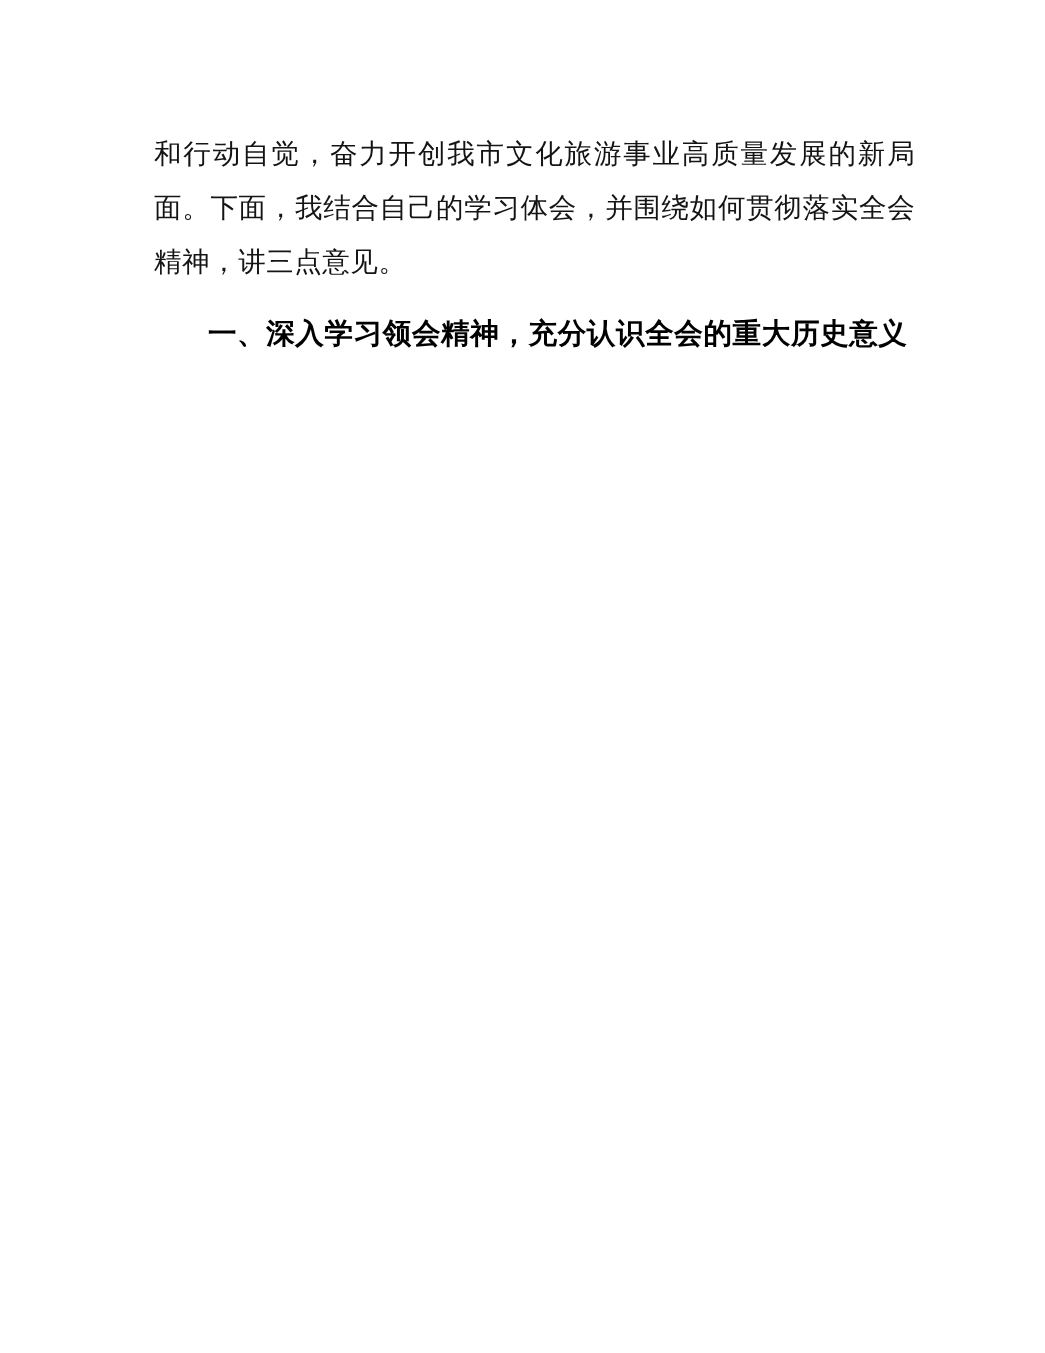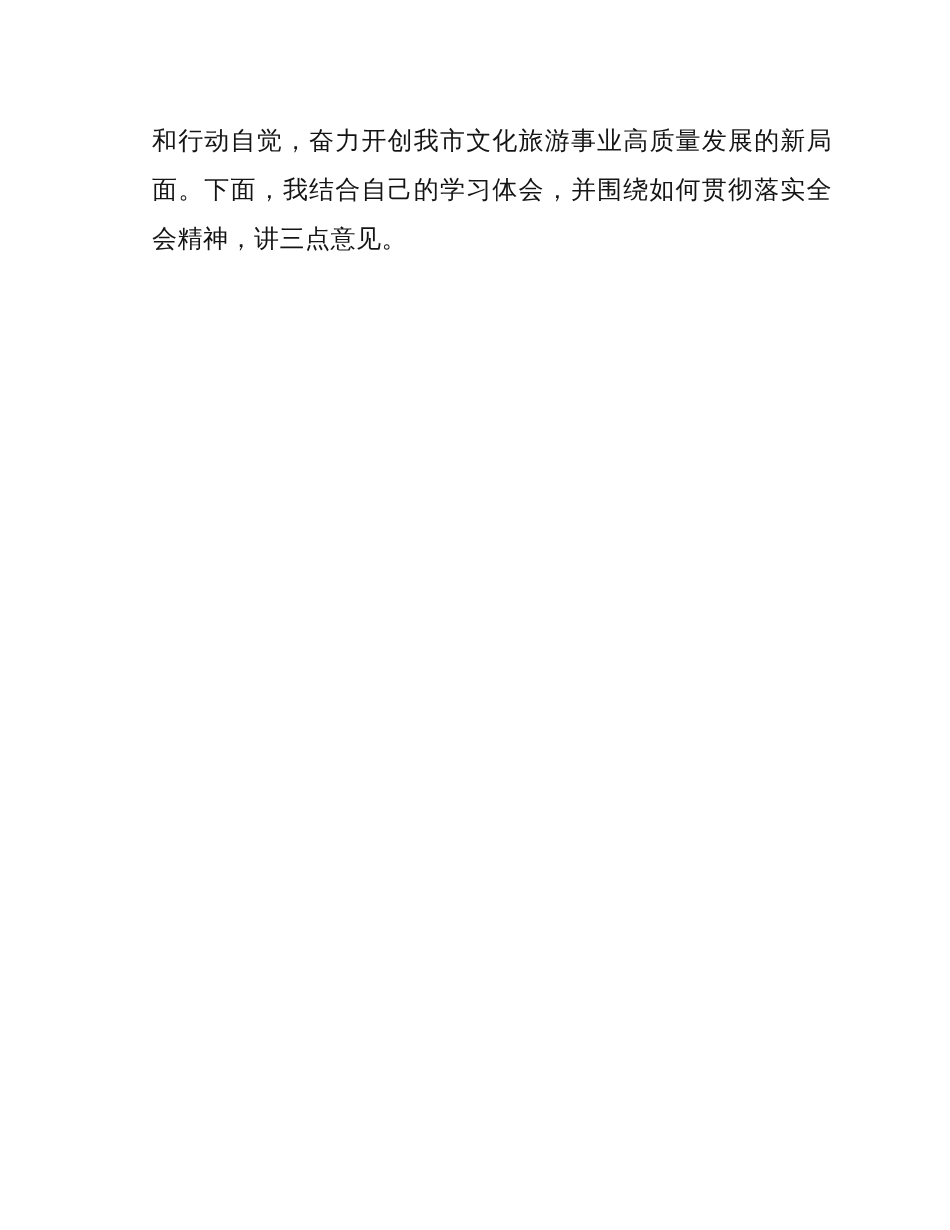--- a/index.html
+++ b/index.html
@@ -19,21 +19,21 @@
     background: #ffffff;
     padding: 116px 118px 0 140px;
     color: #141414;
   }
   .para {
     font-family: "Liberation Serif", "DejaVu Serif", serif;
     font-size: 25px;
     line-height: 49px;
     letter-spacing: 0.5px;
     text-align: justify;
-    margin: 0 0 16px 12px;
+    margin: 0 0 16px 0;
     font-weight: 300;
   }
   .para.indent {
     text-indent: 47px;
   }
   .heading {
     font-family: "Liberation Sans", "DejaVu Sans", sans-serif;
     font-weight: bold;
     font-size: 26px;
     line-height: 49px;
@@ -49,16 +49,17 @@
     color: #000000;
   }
 </style>
 </head>
 <body>
 
 <div class="page">
 
   <p class="para">和行动自觉，奋力开创我市文化旅游事业高质量发展的新局面。下面，我结合自己的学习体会，并围绕如何贯彻落实全会精神，讲三点意见。</p>
 
+  <h2 class="heading">一、深入学习领会精神，充分认识全会的重大历史意义</h2>
 
 
 
 </div>
 
 </body></html>

